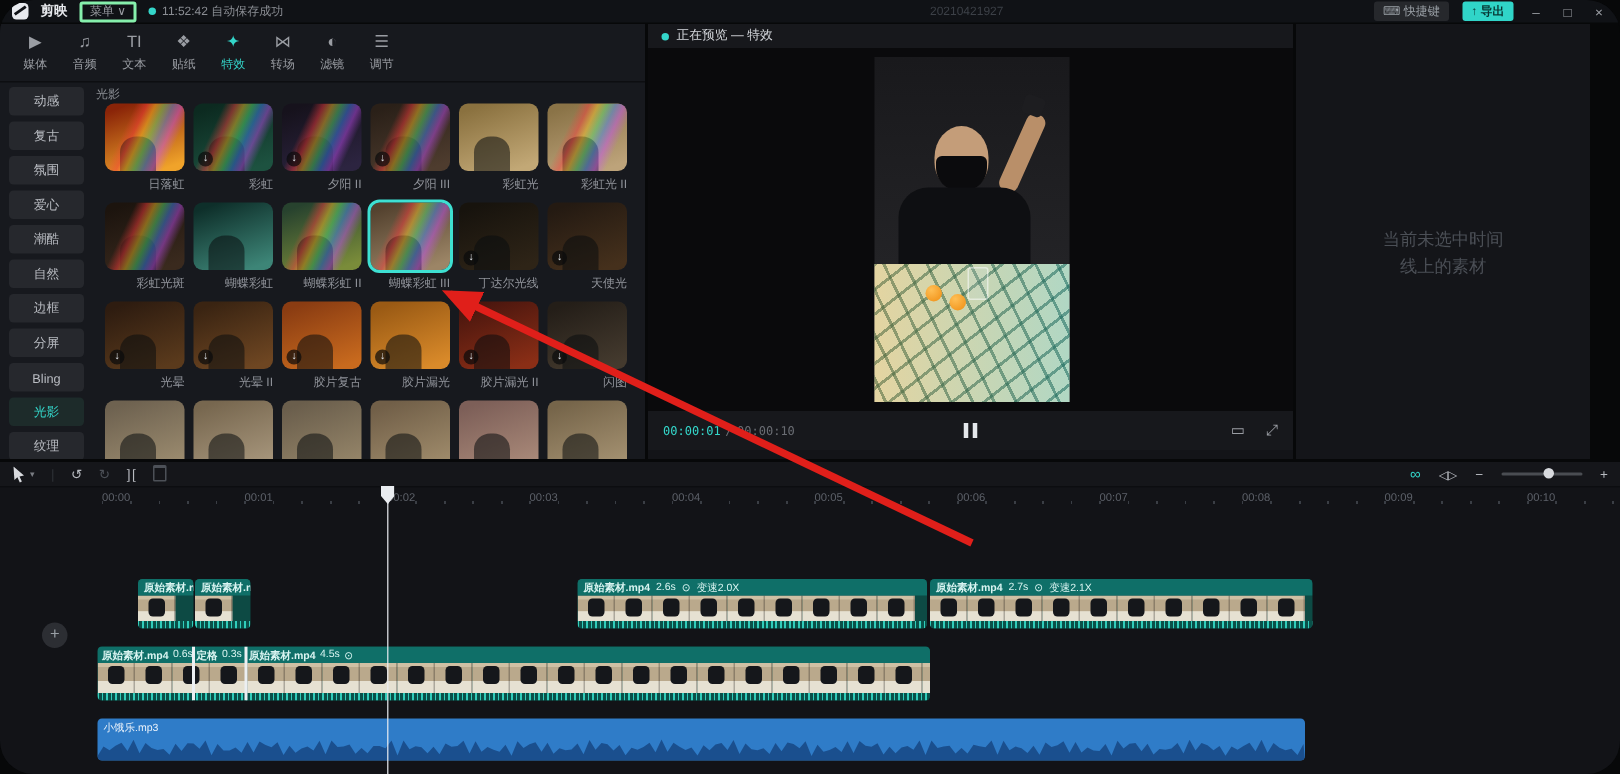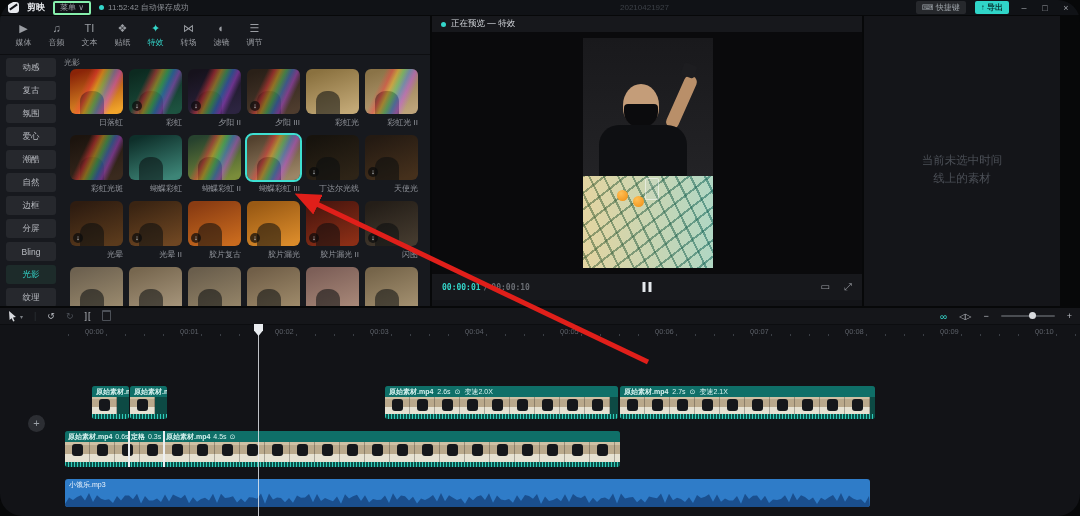--- a/index.html
+++ b/index.html
@@ -67,21 +67,21 @@
   .v-torso{position:absolute;left:16px;top:87px;width:88px;height:60px;border-radius:20px 20px 0 0;background:#0e0f12;}
   .v-table{position:absolute;left:-8px;bottom:0;width:146px;height:92px;background-color:#e7e2d2;
      background-image:linear-gradient(90deg,rgba(230,180,40,.30),rgba(40,190,170,.30)),
        repeating-linear-gradient(64deg,rgba(16,70,66,.55) 0 2px,transparent 2px 13px),
        repeating-linear-gradient(-38deg,rgba(16,70,66,.55) 0 2px,transparent 2px 13px);}
   .v-orange{position:absolute;width:11px;height:11px;border-radius:50%;background:radial-gradient(circle at 35% 30%,#ffbf55,#ef8d12);}
   .v-glass{position:absolute;left:62px;top:140px;width:12px;height:20px;border:1px solid rgba(255,255,255,.5);
            background:rgba(200,220,235,.15);border-radius:2px;}
   .pv-ctrl{position:absolute;left:0;right:0;top:258px;height:26px;background:#17181c;display:flex;align-items:center;
            padding:0 10px;box-sizing:border-box;font-size:8px;}
-  .tc{font-family:"DejaVu Sans Mono",monospace;font-weight:bold;}
+  .tc{font-family:"DejaVu Sans Mono",monospace;}
   .tc-cur{color:#34d6ca;} .tc-sep,.tc-tot{color:#6a6d73;}
   .pause{position:absolute;left:50%;transform:translateX(-50%);display:flex;gap:3px;cursor:pointer;}
   .pause i{display:block;width:3px;height:10px;background:#e4e7eb;}
   .pv-icons{margin-left:auto;display:flex;gap:14px;color:#9a9da3;font-size:10px;}
 
   
   .emptymsg{position:absolute;left:0;right:0;top:135px;text-align:center;font-size:11.5px;color:#4b4f56;line-height:1.6;}
 
   
   .timeline{position:absolute;left:0;top:308px;width:1080px;height:208px;background:#121317;}
@@ -89,21 +89,21 @@
               display:flex;align-items:center;padding:0 8px;gap:11px;font-size:9px;color:#b8bbc1;}
   .tbdiv{color:#2e3136;}
   .dim{color:#4c5057;}
   .tl-right{margin-left:auto;display:flex;align-items:center;gap:12px;}
   .link-ic{color:#34d6ca;font-size:10px;}
   .zslider{position:relative;width:54px;height:2px;background:#4a4d52;border-radius:1px;}
   .zknob{position:absolute;left:28px;top:-3px;width:7px;height:7px;border-radius:50%;background:#d8dade;}
   .tl-ruler{position:absolute;left:0;top:16px;right:0;height:14px;}
   .tl-ruler::after{content:"";position:absolute;left:68px;right:0;bottom:2px;height:2px;
       background:repeating-linear-gradient(90deg,#3a3e45 0 1px,transparent 1px 19px);}
-  .rl{position:absolute;top:3px;font-size:7.5px;color:#5c6068;margin-left:17px;}
+  .rl{position:absolute;top:3px;font-size:7.5px;color:#5c6068;}
   .tl-body{position:absolute;left:0;top:30px;right:0;bottom:0;}
   .addtrack{position:absolute;left:28px;top:107px;width:17px;height:17px;border-radius:50%;background:#2c2e33;
             color:#9aa0a6;font-size:11px;line-height:16px;text-align:center;cursor:pointer;}
   .playhead{position:absolute;left:258px;top:16px;bottom:0;width:1px;background:rgba(235,238,242,.8);z-index:30;}
   .ph-flag{position:absolute;left:254px;top:16px;width:9px;height:12px;background:#e9ecf0;z-index:31;
            clip-path:polygon(0 0,100% 0,100% 55%,50% 100%,0 55%);}
 
   .clip{position:absolute;border-radius:3px;overflow:hidden;background:#0d4a44;}
   .chead{height:11px;background:#0f6f68;display:flex;align-items:center;gap:4px;padding:0 4px;
          font-size:7px;color:#d9f4f1;white-space:nowrap;overflow:hidden;}

